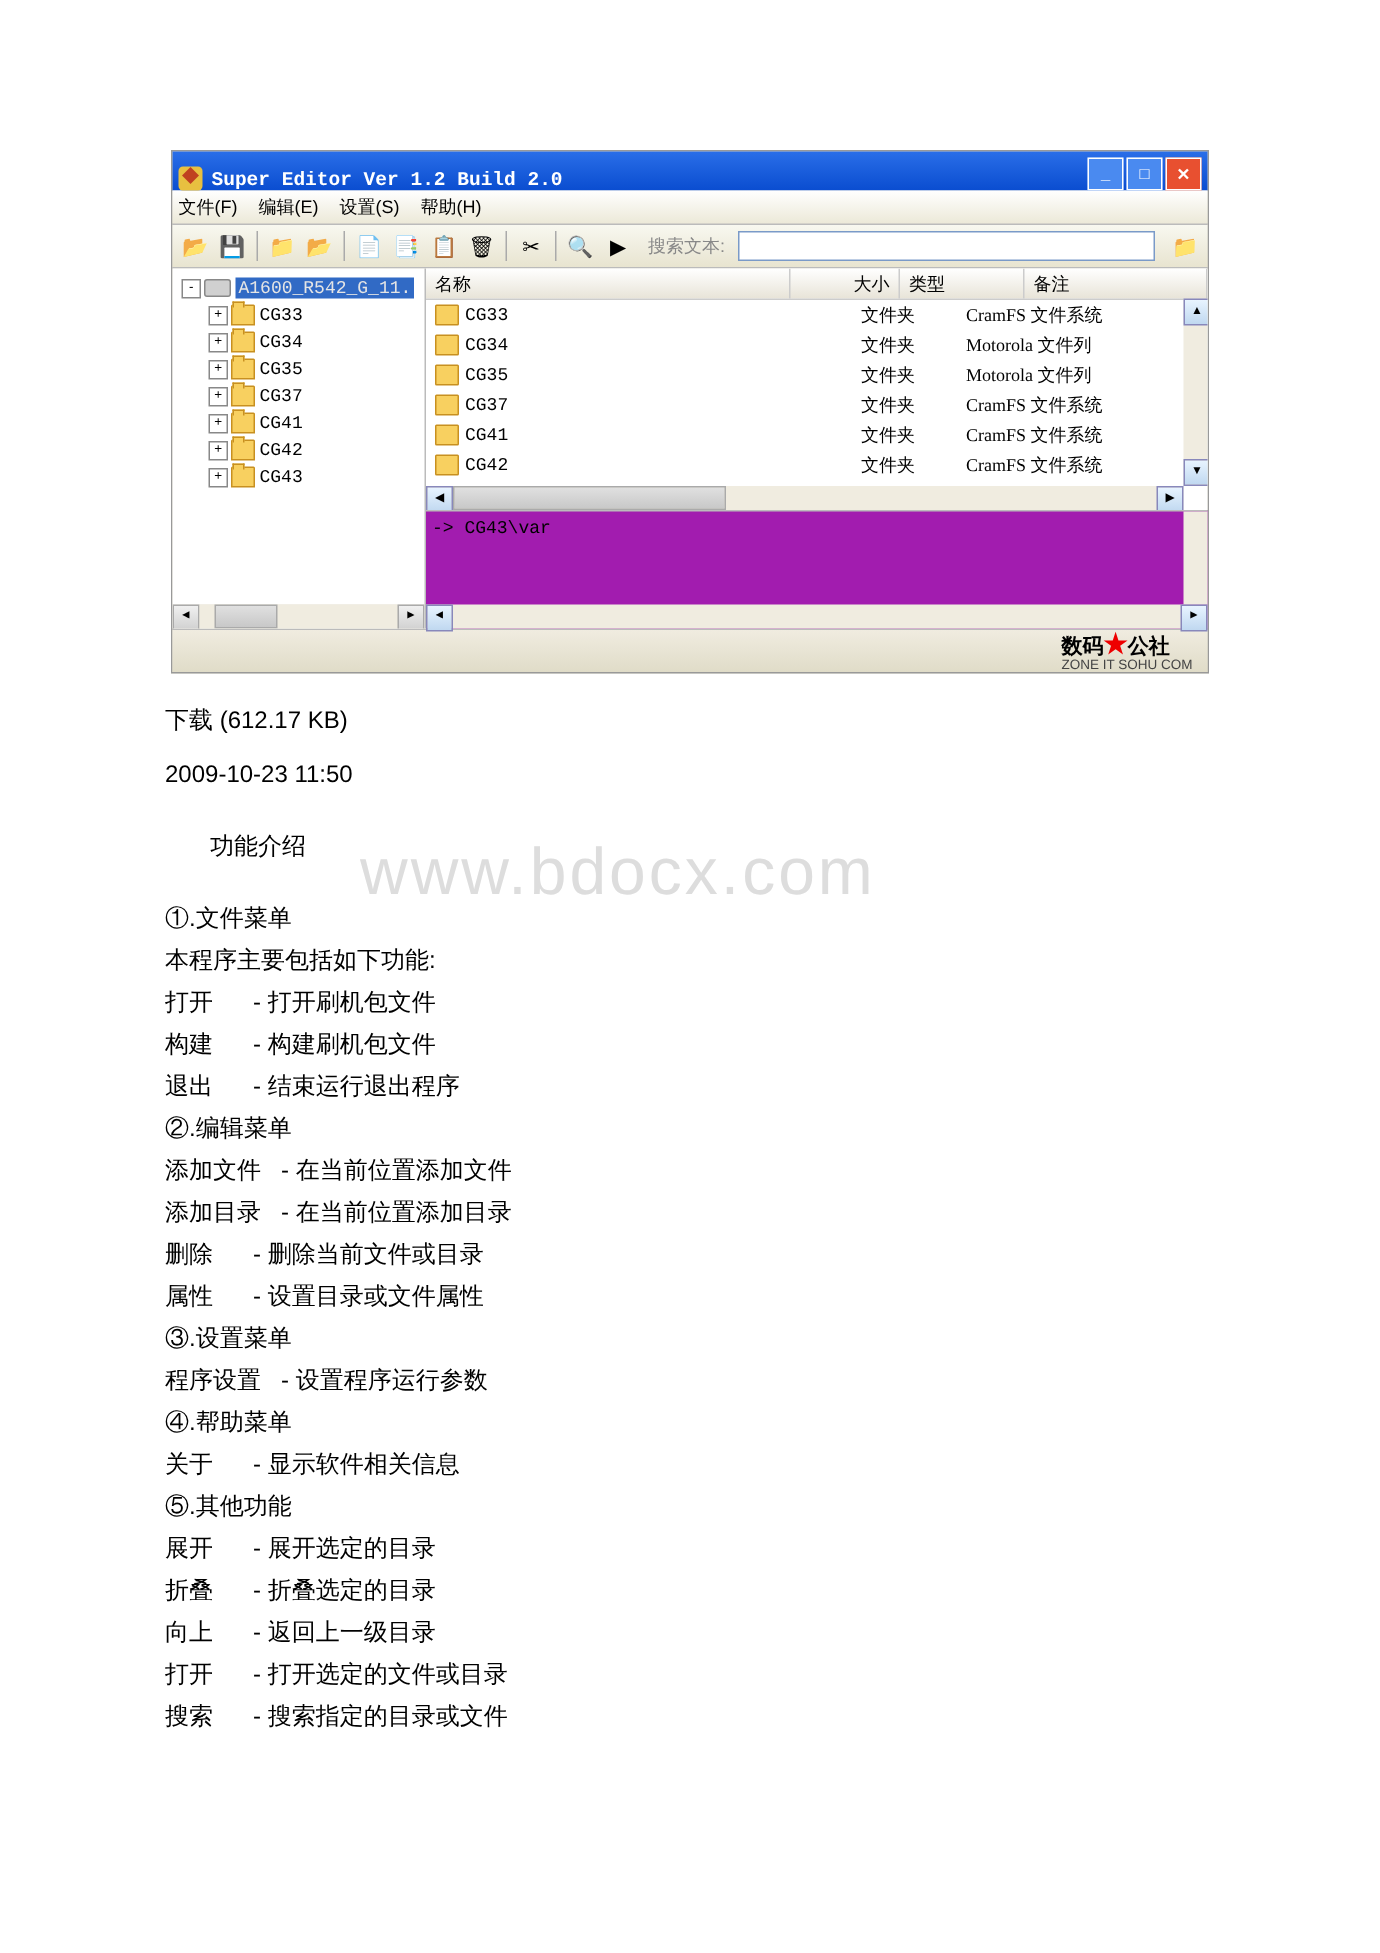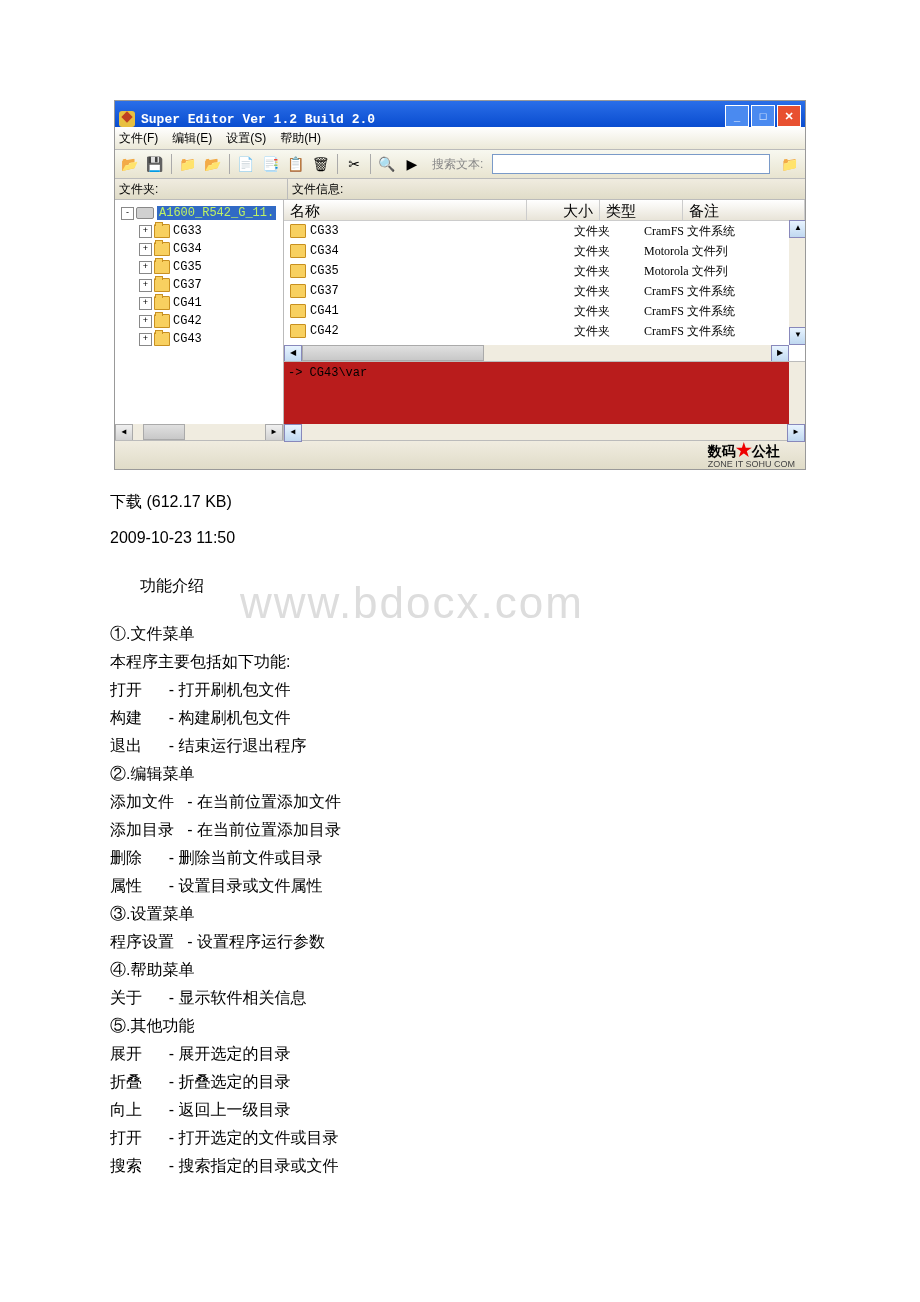--- a/index.html
+++ b/index.html
@@ -21,43 +21,43 @@
 .labelbar .l1{width:168px;padding-left:4px;line-height:20px;border-right:1px solid #bbb}
 .labelbar .l2{padding-left:4px;line-height:20px}
 .mainarea{display:flex;height:240px}
 .treepane{width:168px;background:#fff;border-right:1px solid #bbb;font-size:12px;font-family:"Courier New",monospace;overflow:hidden;position:relative}
 .tree{padding:4px 2px}
 .tn{display:flex;align-items:center;height:18px;white-space:nowrap}
 .tn .exp{width:11px;height:11px;border:1px solid #888;font-size:9px;line-height:9px;text-align:center;margin-right:2px;font-family:Arial}
 .tn .fld{width:14px;height:12px;background:#f8d060;border:1px solid #c89020;margin-right:3px;border-radius:1px 1px 0 0;position:relative}
 .tn .fld:before{content:"";position:absolute;top:-3px;left:0;width:6px;height:3px;background:#f8d060;border:1px solid #c89020;border-bottom:none}
 .tn .drv{width:16px;height:10px;background:#d0d0d0;border:1px solid #888;border-radius:2px;margin-right:3px}
-.tn.sel span.lbl{background:#316ac5;color:#bef264;padding:0 2px}
+.tn.sel span.lbl{background:#316ac5;color:#e5e5e5;padding:0 2px}
 .tn.root{padding-left:4px}
 .tn.child{padding-left:22px}
 .tree-scroll{position:absolute;bottom:0;left:0;right:0;height:16px;background:#e8e4d8;display:flex}
 .tree-scroll .sbtn{width:16px;height:16px;background:linear-gradient(to bottom,#f0f0f0,#d0d0d0);border:1px solid #aaa;font-size:8px;text-align:center;line-height:14px}
 .tree-scroll .strack{flex:1;background:#f0ece0}
 .tree-scroll .sthumb{width:40px;height:14px;background:linear-gradient(to bottom,#e0e0e0,#c8c8c8);border:1px solid #aaa;margin-left:10px}
 .rightpane{flex:1;display:flex;flex-direction:column}
 .listview{flex:1;background:#fff;font-size:12px;position:relative;overflow:hidden}
 .listhdr{display:flex;background:linear-gradient(to bottom,#fff,#e8e4d8);height:20px;border-bottom:1px solid #ccc}
-.lh{border-right:1px solid #ccc;padding:2px 6px;font-size:15px}
+.lh{border-right:1px solid #ccc;padding:2px 6px;font-size:12px}
 .lh1{width:230px}.lh2{width:60px;text-align:right}.lh3{width:70px}.lh4{flex:1}
 .lrow{display:flex;height:20px;align-items:center;font-family:"Courier New",monospace}
 .lrow .fld{width:14px;height:12px;background:#f8d060;border:1px solid #c89020;margin:0 4px 0 6px;border-radius:1px}
 .lc1{width:230px;display:flex;align-items:center}.lc2{width:60px}.lc3{width:70px;font-family:"Microsoft YaHei"}.lc4{flex:1;font-family:"Microsoft YaHei";overflow:hidden;white-space:nowrap}
 .list-vscroll{position:absolute;right:0;top:20px;bottom:16px;width:16px;background:#f0ece0}
 .list-vscroll .sb{width:16px;height:16px;background:linear-gradient(to bottom,#e8f4ff,#c0d8f0);border:1px solid #88b;font-size:8px;text-align:center;line-height:14px}
 .list-vscroll .sb.bot{position:absolute;bottom:0}
 .list-hscroll{position:absolute;bottom:0;left:0;right:16px;height:16px;background:#f0ece0;display:flex}
 .list-hscroll .sb{width:16px;height:16px;background:linear-gradient(to bottom,#e8f4ff,#c0d8f0);border:1px solid #88b;font-size:8px;text-align:center;line-height:14px}
 .list-hscroll .trk{flex:1;position:relative}
 .list-hscroll .th{position:absolute;left:0;width:180px;height:14px;background:linear-gradient(to bottom,#e0e0e0,#c8c8c8);border:1px solid #aaa}
-.logpane{height:70px;background:#b91c1c;border-top:1px solid #bbb;font-size:12px;font-family:"Courier New",monospace;padding:4px;position:relative}
+.logpane{height:70px;background:#a21caf;border-top:1px solid #bbb;font-size:12px;font-family:"Courier New",monospace;padding:4px;position:relative}
 .log-vscroll{position:absolute;right:0;top:0;bottom:16px;width:16px;background:#f0ece0}
 .log-hscroll{position:absolute;bottom:0;left:0;right:0;height:16px;background:#f0ece0;display:flex}
 .log-hscroll .sb{width:16px;height:16px;background:linear-gradient(to bottom,#e8f4ff,#c0d8f0);border:1px solid #88b;font-size:8px;text-align:center;line-height:14px}
 .statusbar{height:28px;background:linear-gradient(to bottom,#f0ece0,#e0dcc8);border-top:1px solid #bbb;display:flex;align-items:flex-end;justify-content:flex-end;padding-right:10px}
 .brand{font-size:14px;font-weight:bold;font-family:"Microsoft YaHei"}
 .brand .b{color:#000}
 .brand .star{color:#e00;font-size:18px}
 .brand2{font-size:9px;color:#444;text-align:right;margin-top:-2px}
 .doctext{padding:0 70px;font-size:16px;line-height:1.5}
 .doctext .dl{margin:4px 0}
@@ -98,24 +98,20 @@
     <div class="tbtn">📋</div>
     <div class="tbtn">🗑</div>
     <div class="tsep"></div>
     <div class="tbtn">✂</div>
     <div class="tsep"></div>
     <div class="tbtn">🔍</div>
     <div class="tbtn">▶</div>
     <span class="searchlbl">搜索文本:</span>
     <div class="searchbox"></div>
     <div class="tbtn">📁</div>
-  </div>
-  <div class="labelbar">
-    <div class="l1">文件夹:</div>
-    <div class="l2">文件信息:</div>
   </div>
   <div class="mainarea">
     <div class="treepane">
       <div class="tree">
         <div class="tn root sel">
               <span class="exp">-</span>
               <span class="drv"></span>
               <span class="lbl">A1600_R542_G_11.</span>
             </div>
         <div class="tn child">

